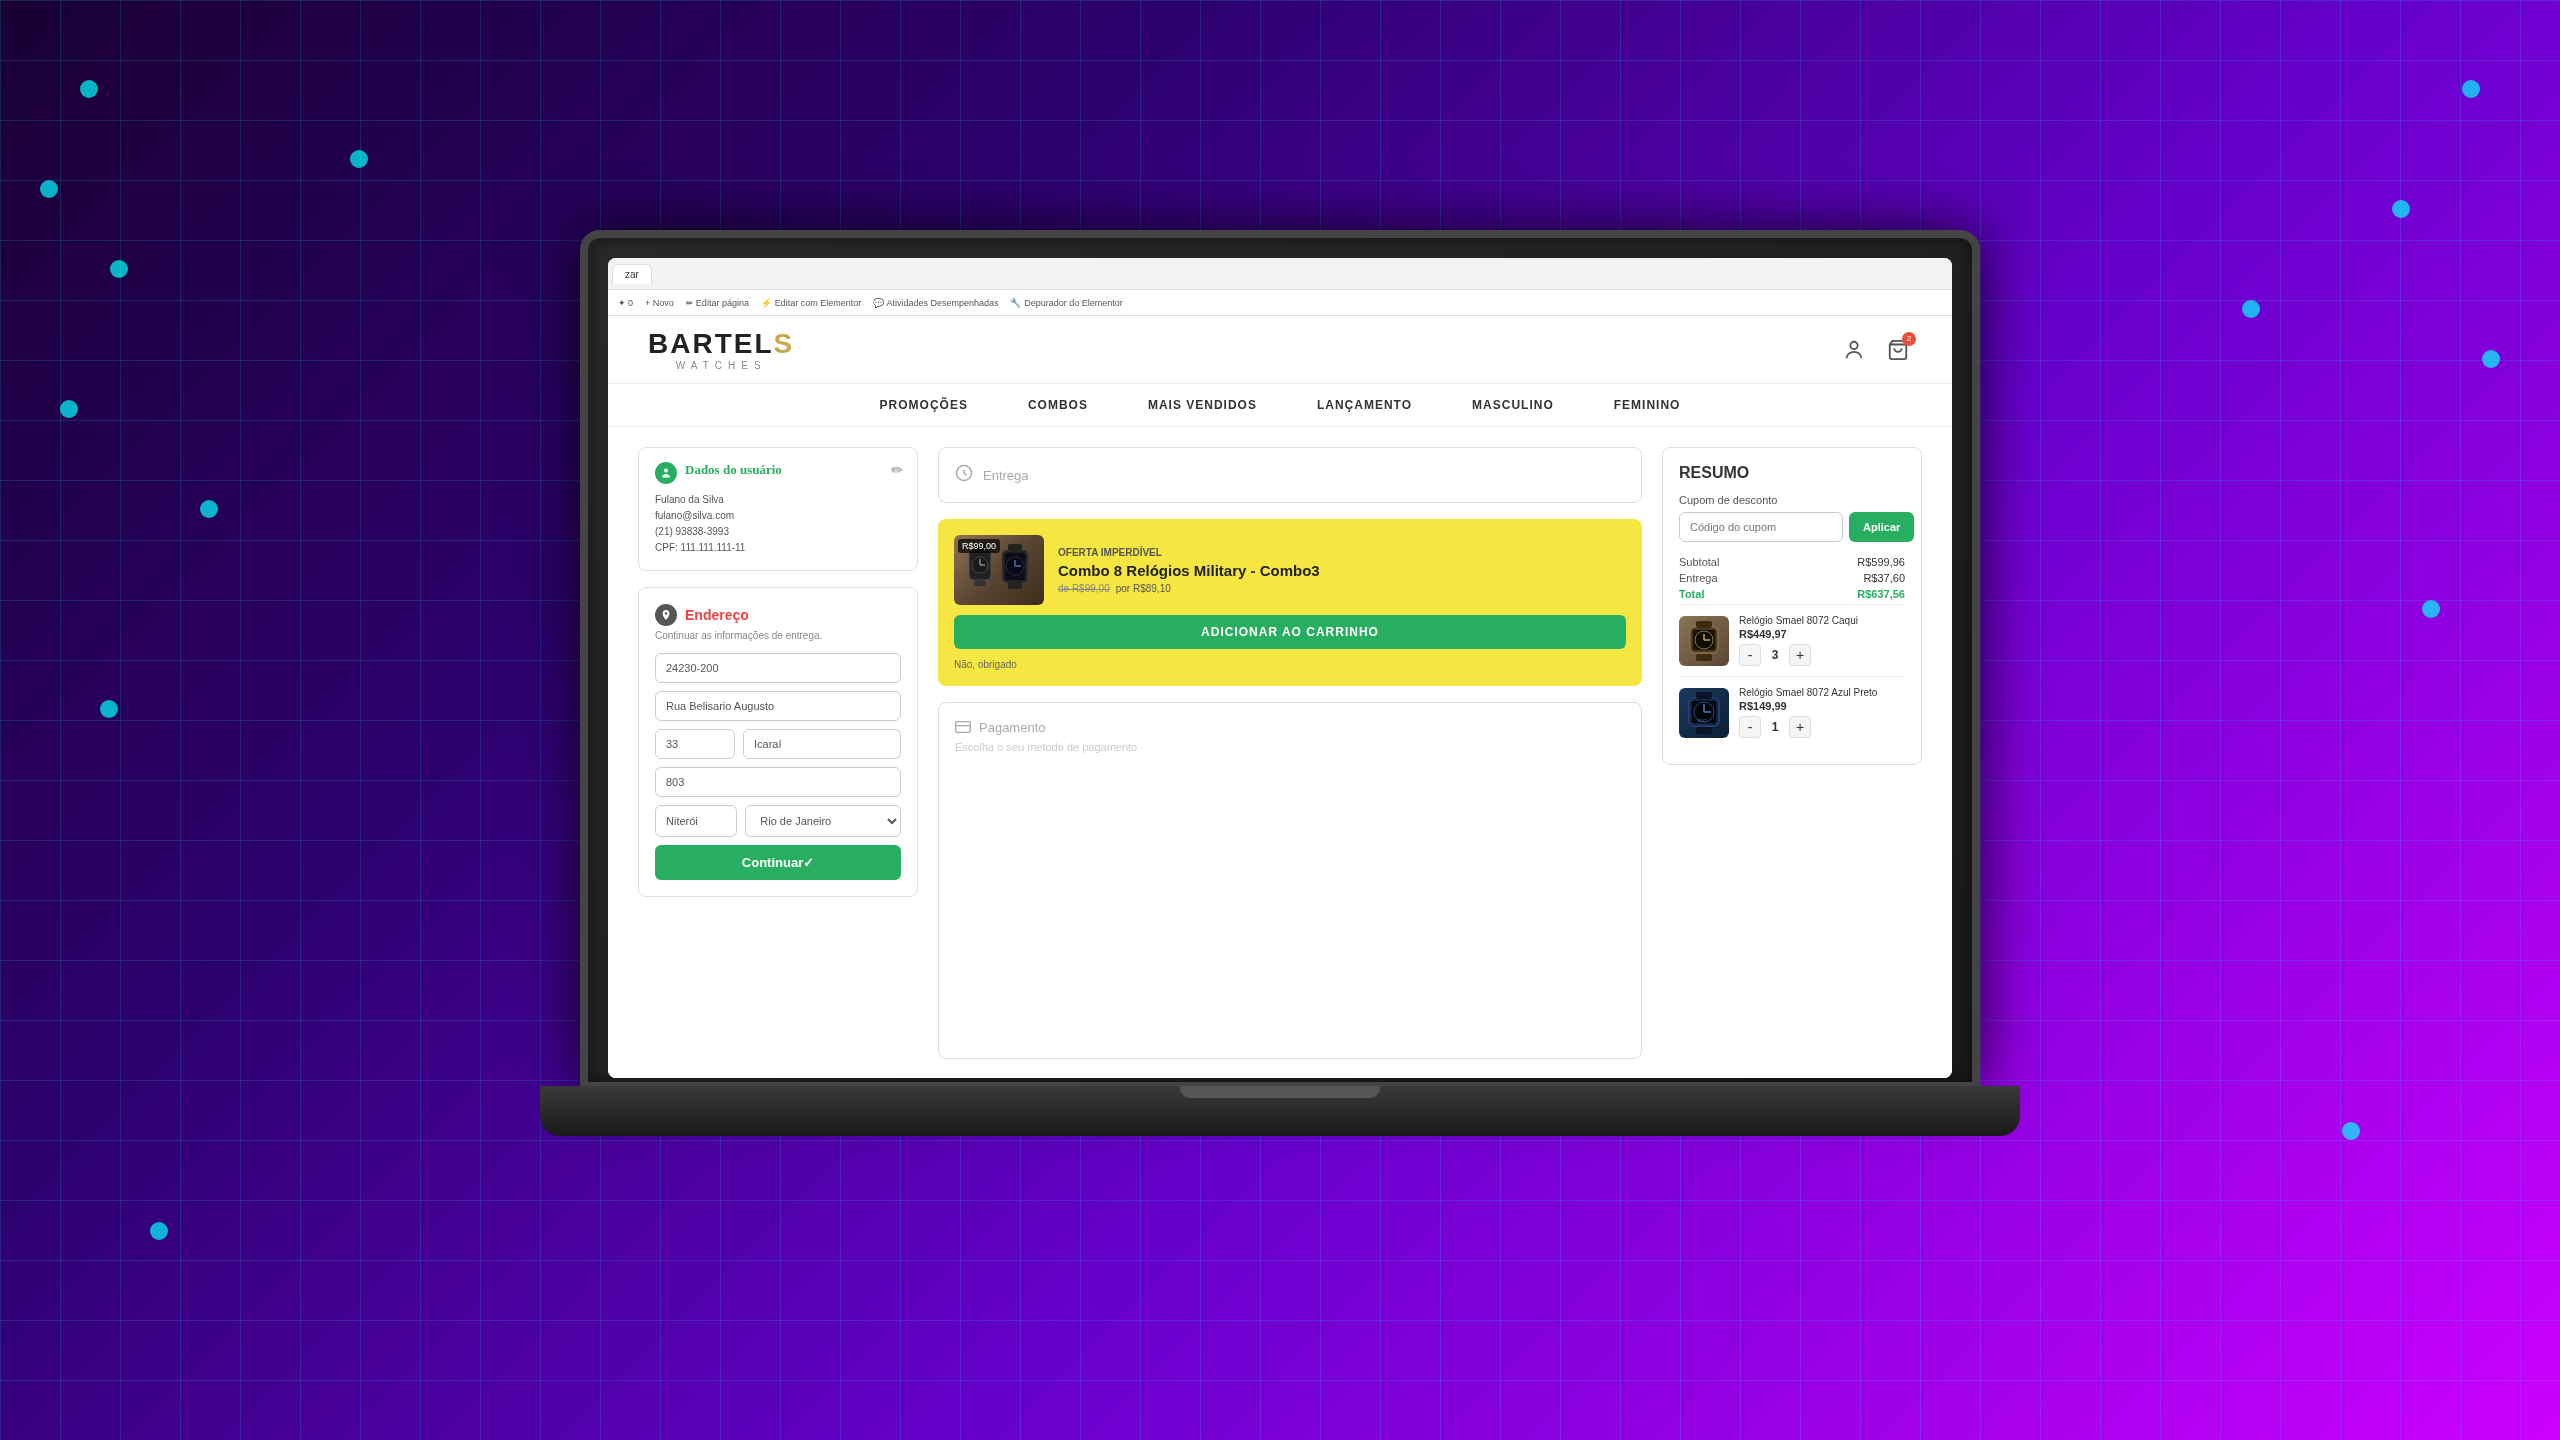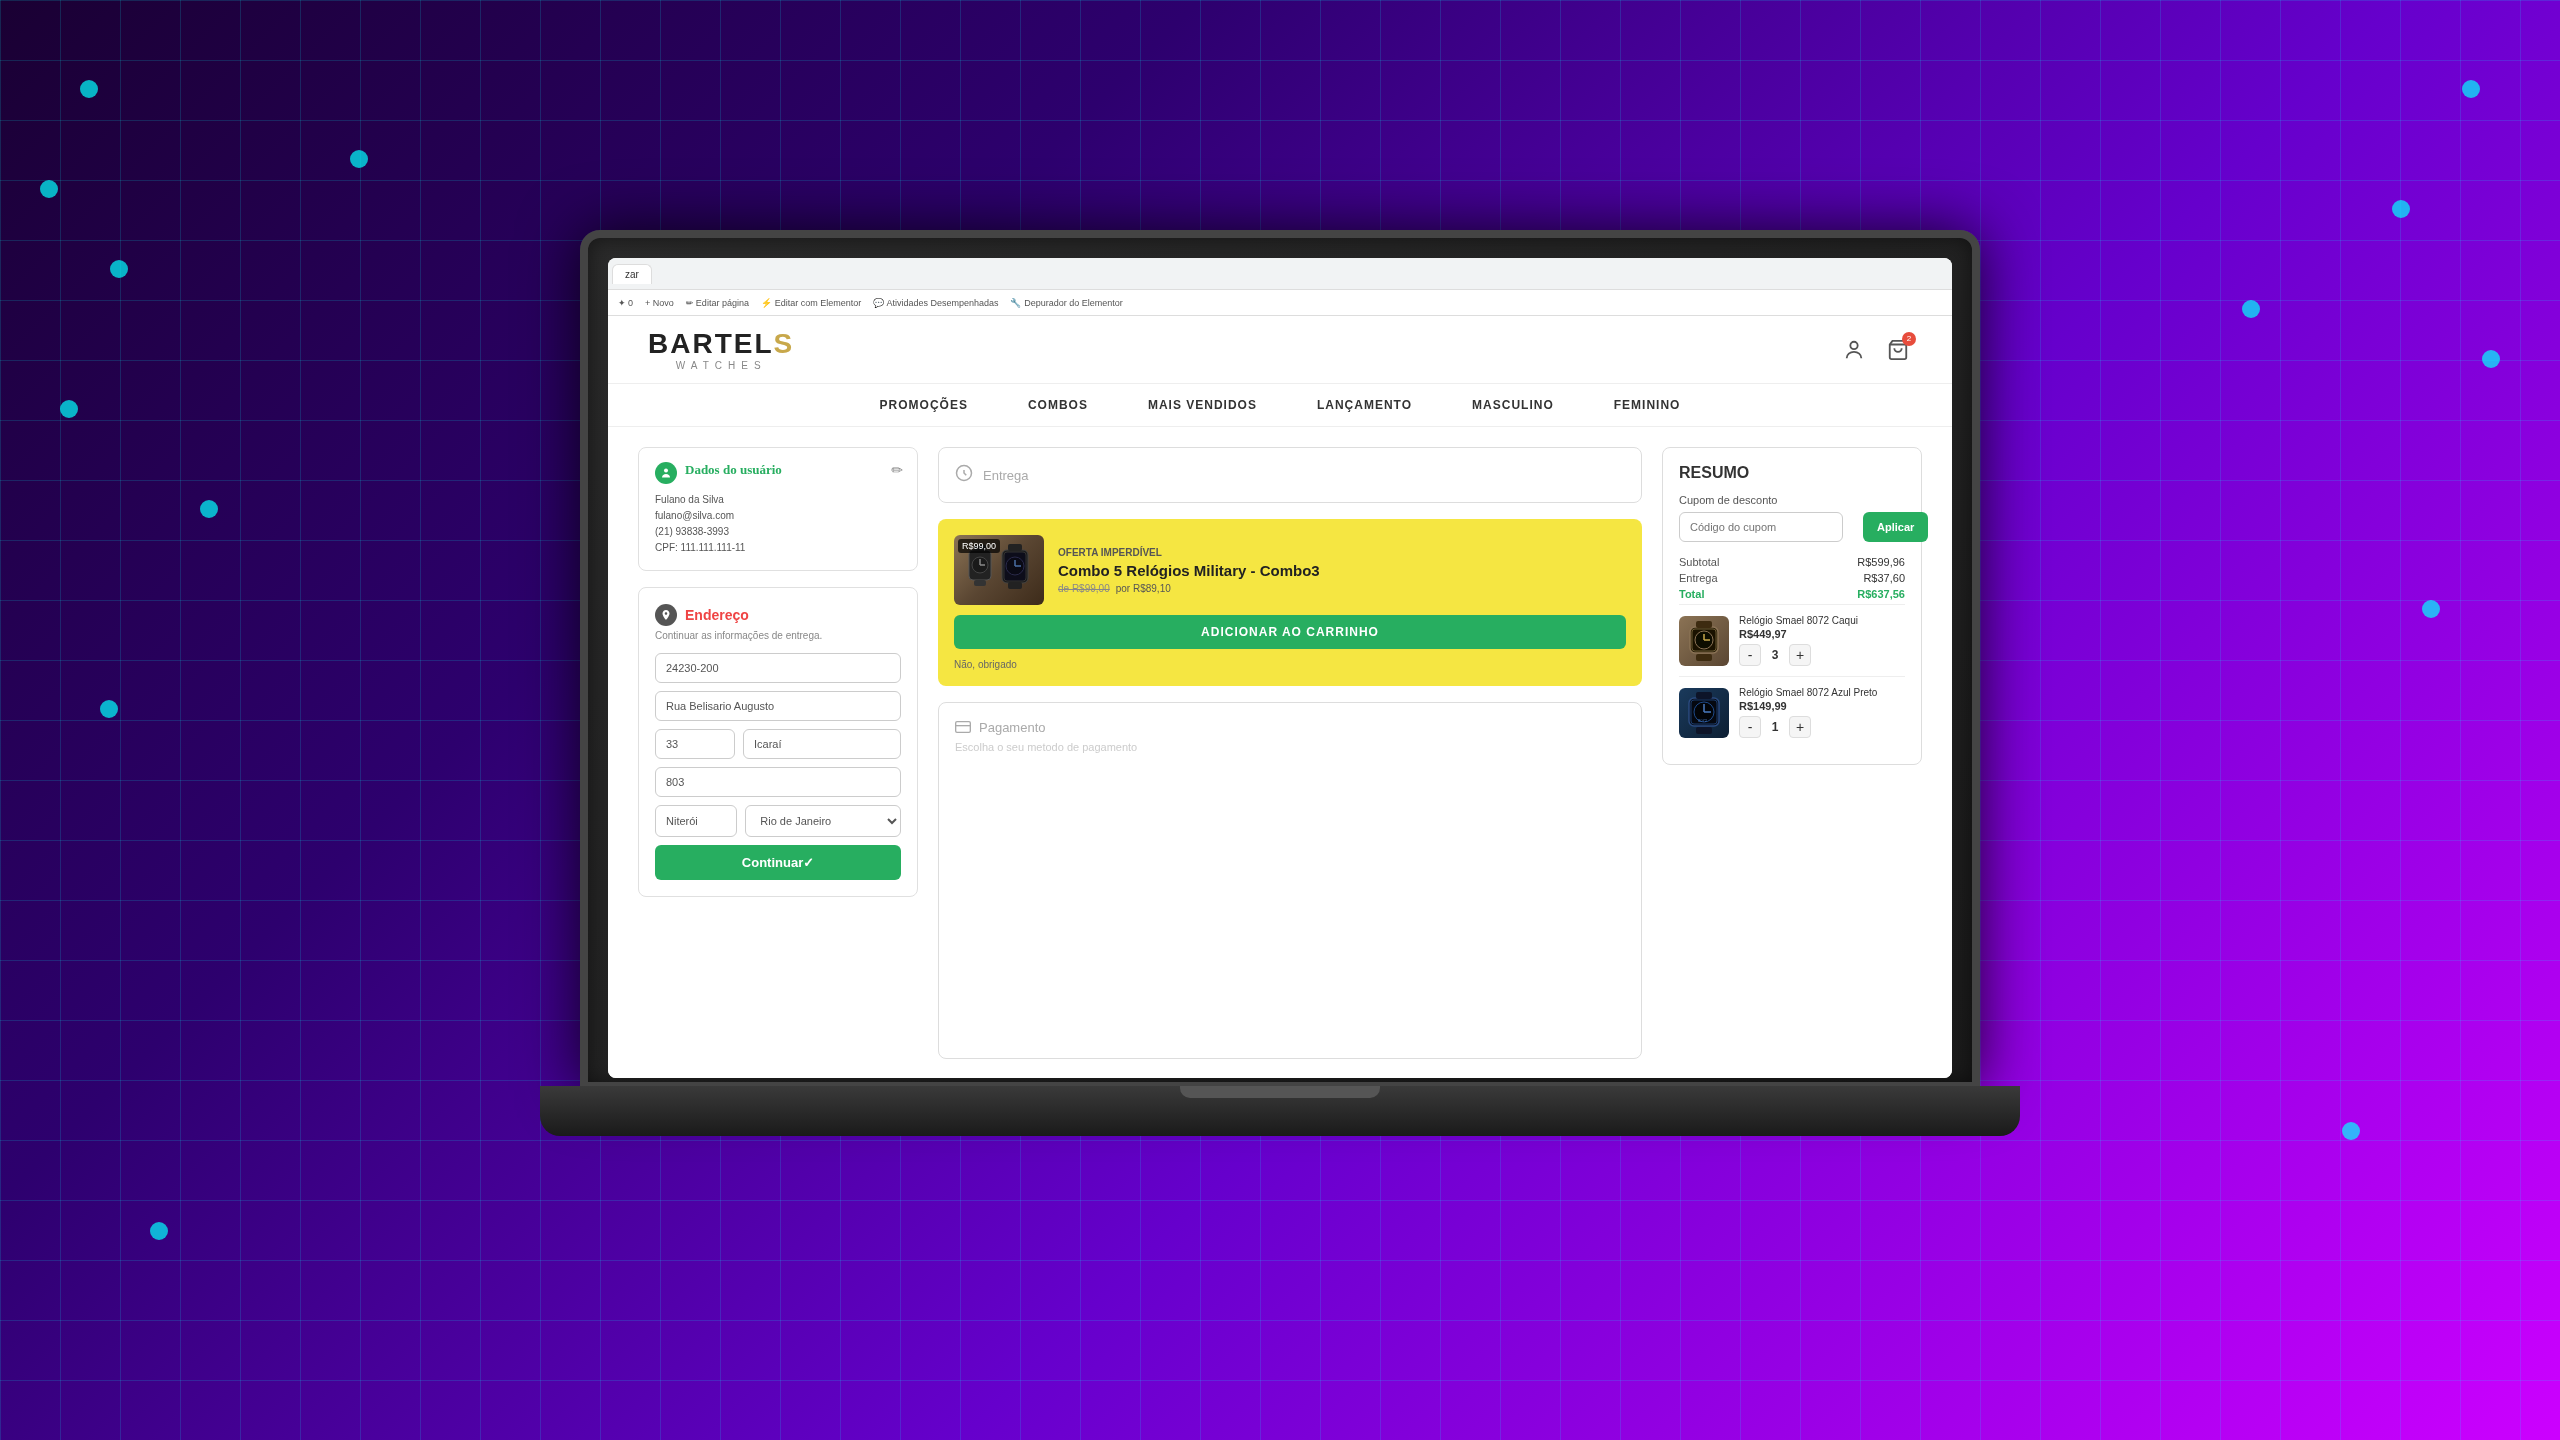--- a/index.html
+++ b/index.html
@@ -491,21 +491,21 @@
       color: #333;
       margin-bottom: 12px;
     }
     .coupon-label {
       font-size: 11px;
       color: #555;
       margin-bottom: 6px;
     }
     .coupon-row {
       display: flex;
-      gap: 20px;
+      gap: 6px;
       margin-bottom: 14px;
     }
     .coupon-input {
       flex: 1;
       padding: 8px 10px;
       border: 1px solid #ccc;
       border-radius: 6px;
       font-size: 11px;
       outline: none;
     }
@@ -768,21 +768,21 @@
                     <rect x="44" y="2" width="14" height="7" rx="2" fill="#222"></rect>
                     <rect x="44" y="40" width="14" height="7" rx="2" fill="#222"></rect>
                     <rect x="40" y="10" width="22" height="29" rx="3" fill="#0d0d1a" stroke="#333"></rect>
                     <circle cx="51" cy="24" r="9" fill="#0a0a15" stroke="#2a2a4a"></circle>
                     <line x1="51" y1="24" x2="51" y2="18" stroke="#4a6fa5" stroke-width="1.5"></line>
                     <line x1="51" y1="24" x2="57" y2="24" stroke="#4a6fa5" stroke-width="1.5"></line>
                   </svg>
                 </div>
                 <div class="offer-details">
                   <div class="offer-tag">OFERTA IMPERDÍVEL</div>
-                  <div class="offer-name">Combo 5 Relógios Military - Combo3</div>
+                  <div class="offer-name">Combo 8 Relógios Military - Combo3</div>
                   <div style="display:flex;gap:6px;align-items:center;">
                     <span class="offer-old-price">de R$99,00</span>
                     <span class="offer-new-price">por R$89,10</span>
                   </div>
                 </div>
               </div>
               <button class="btn-add-cart">ADICIONAR AO CARRINHO</button>
               <div class="offer-decline">Não, obrigado</div>
             </div>
 

